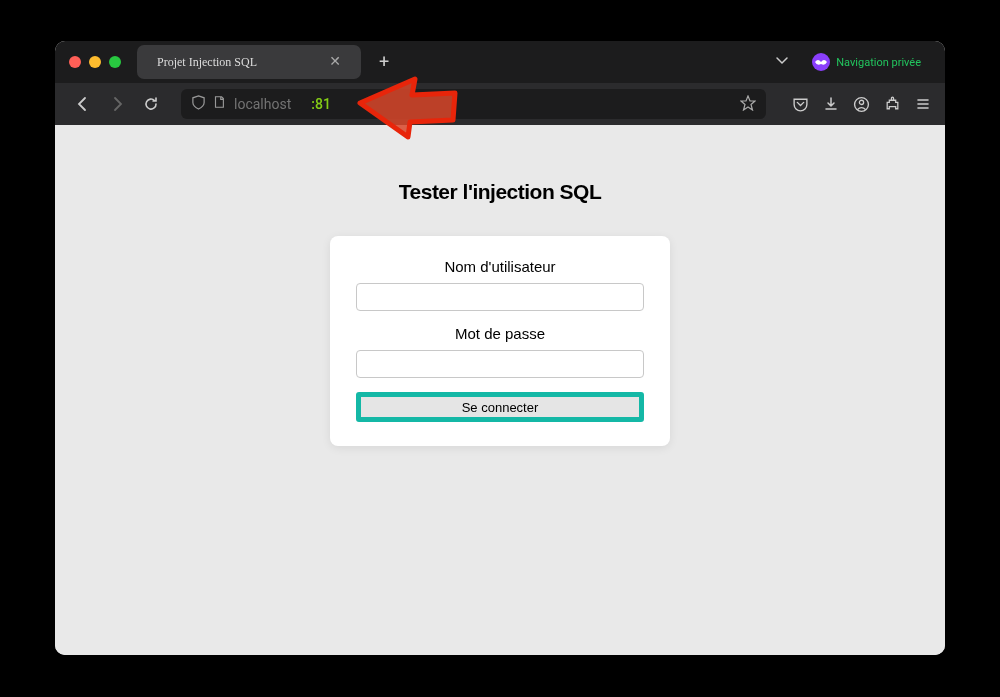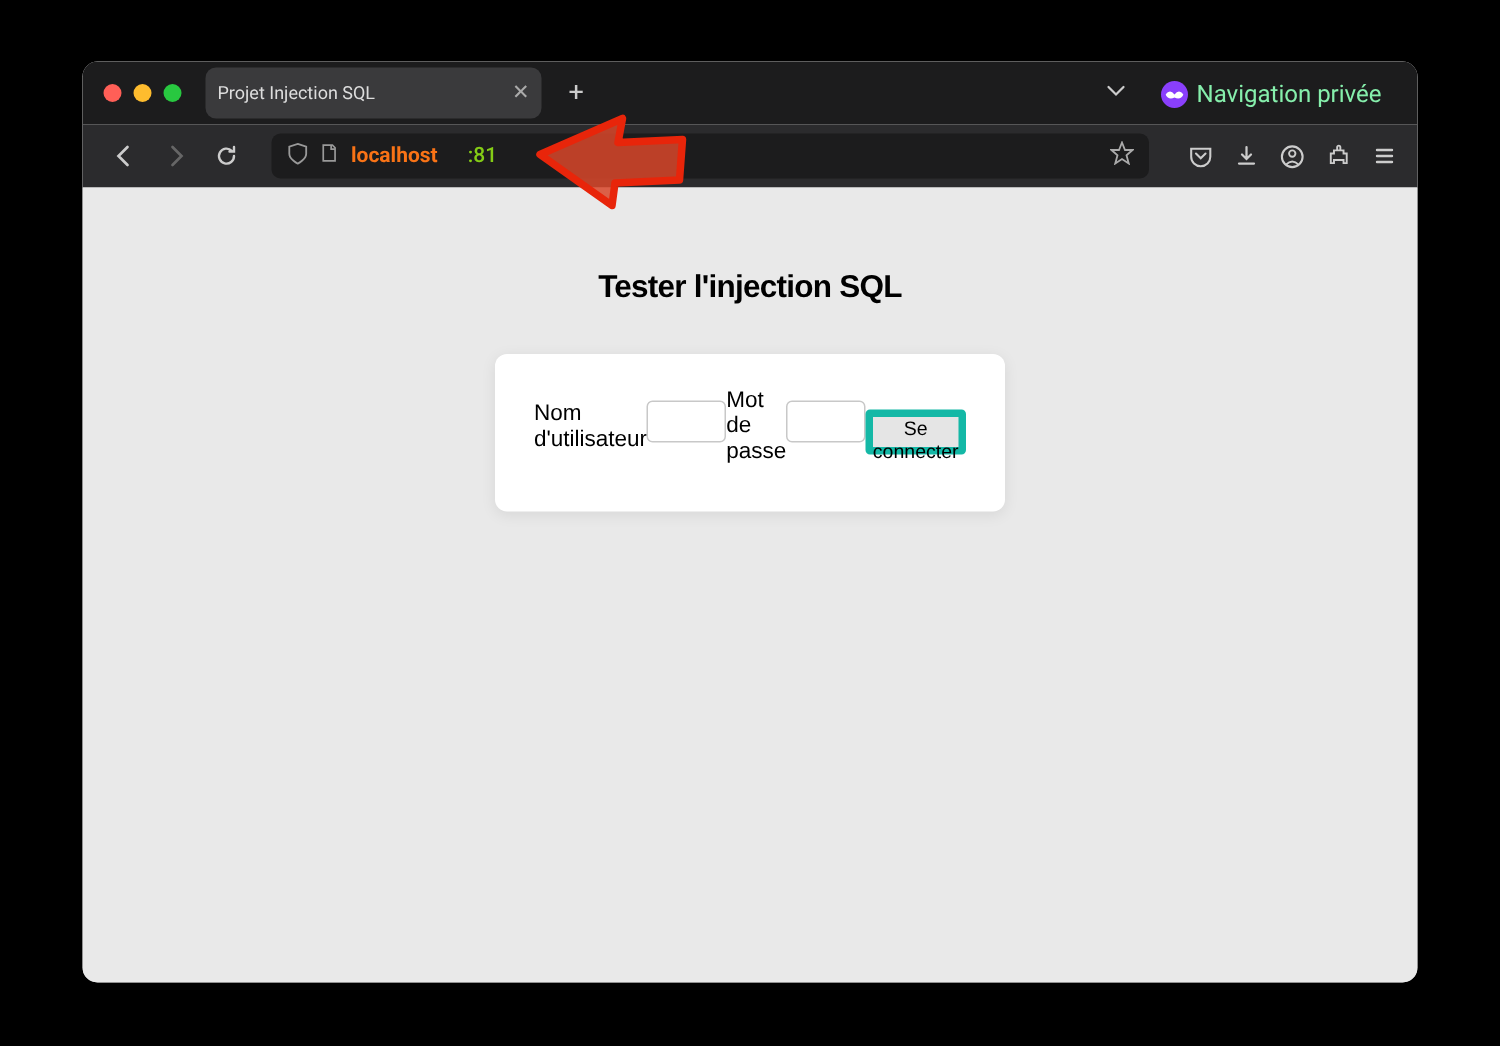--- a/index.html
+++ b/index.html
@@ -45,25 +45,26 @@
     }
     .tl-red { background: #ff5f57; }
     .tl-yellow { background: #febc2e; }
     .tl-green { background: #28c840; }
     .tab {
       height: 34px;
       background: #3a3a3c;
       border-radius: 7px;
       display: flex;
       align-items: center;
-      padding: 0 8px;
+      padding: 0 20px;
       width: 224px;
       color: #ddd;
       font-size: 12px;
       position: relative;
+      font-family: Liberation Serif, serif;
     }
     .tab-title {
       flex: 1;
       white-space: nowrap;
       overflow: hidden;
       text-overflow: ellipsis;
     }
     .tab-close {
       color: #aaa;
       font-size: 14px;
@@ -82,24 +83,24 @@
       margin-left: auto;
       display: flex;
       align-items: center;
       gap: 12px;
     }
     .tabs-dropdown {
       color: #ccc;
     }
     .private-badge {
       display: flex;
-      align-items: flex-end;
+      align-items: center;
       gap: 6px;
-      color: #86efac;
-      font-size: 16px;
+      color: #22c55e;
+      font-size: 11px;
       padding: 4px 10px;
       border-radius: 5px;
     }
     .mask-icon {
       width: 18px;
       height: 18px;
       background: #8a3ffc;
       border-radius: 50%;
       display: flex;
       align-items: center;
@@ -150,22 +151,21 @@
       flex: 1;
       display: flex;
       align-items: baseline;
     }
     .url-port {
       color: #84cc16;
       font-weight: 500;
       padding-left: 20px;
     }
     .url-dim {
-      color: #f97316;
-      font-weight: bold;
+      color: #737373;
     }
     .bookmark-star {
       color: #aaa;
     }
     .toolbar-icons {
       display: flex;
       gap: 14px;
       margin-left: 10px;
     }
     .tb-icon {
@@ -192,20 +192,21 @@
       font-family: Arial, Helvetica, sans-serif;
     }
     .form-card {
       margin-top: 32px;
       width: 340px;
       background: #fff;
       border-radius: 8px;
       box-shadow: 0 2px 10px rgba(0,0,0,0.08);
       padding: 22px 26px 24px;
       display: flex;
+      flex-direction: column;
       align-items: center;
     }
     .field-label {
       font-size: 15px;
       color: #000;
       margin-bottom: 8px;
       font-family: Arial, sans-serif;
     }
     .text-input {
       width: 100%;

